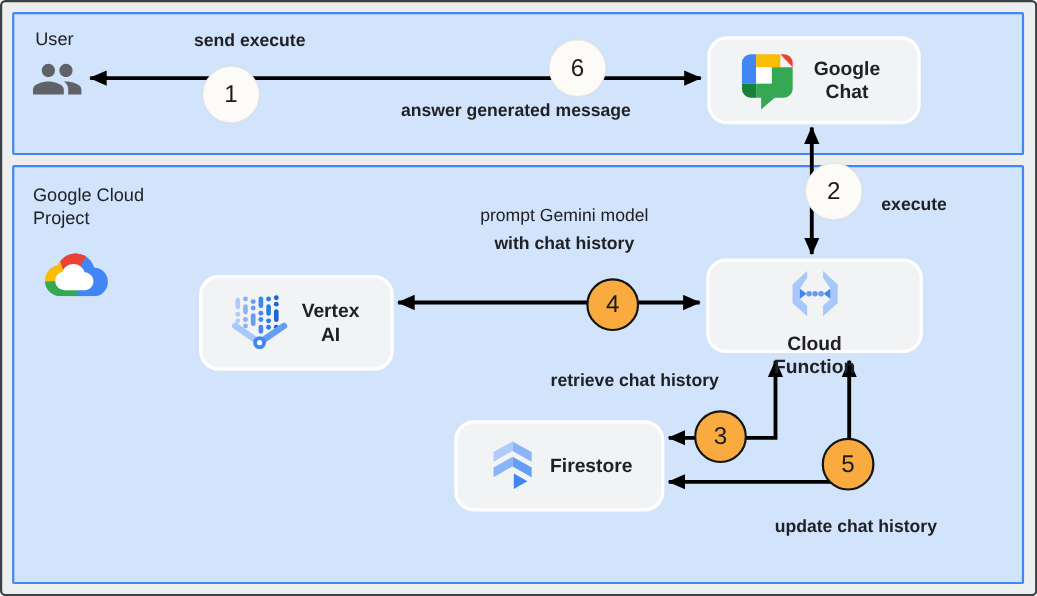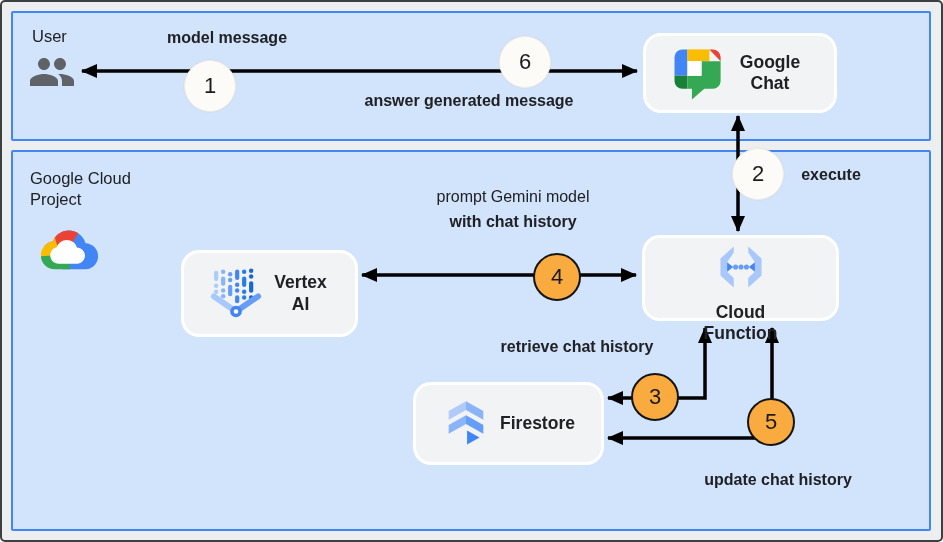--- a/index.html
+++ b/index.html
@@ -205,21 +205,21 @@
     <span class="node-label">Firestore</span>
   </div>
 
   <div class="step step-light s1">1</div>
   <div class="step step-light s2">2</div>
   <div class="step step-orange s3">3</div>
   <div class="step step-orange s4">4</div>
   <div class="step step-orange s5">5</div>
   <div class="step step-light s6">6</div>
 
-  <div class="elabel" style="left:225px; top:27px;">model message</div>
+  <div class="elabel" style="left:225px; top:27px;">send execute</div>
   <div class="elabel" style="left:467px; top:90px;text-align:center;">answer generated message</div>
-  <div class="elabel" style="left:829px; top:164px;">execute</div>
+  <div class="elabel" style="left:829px; top:176px;">execute</div>
   <div class="elabel regular" style="left:511px; top:186px;">prompt Gemini model</div>
   <div class="elabel" style="left:511px; top:211px;">with chat history</div>
   <div class="elabel" style="left:575px; top:336px;">retrieve chat history</div>
   <div class="elabel" style="left:776px; top:469px;">update chat history</div>
 
 </div>
 
 </body></html>

